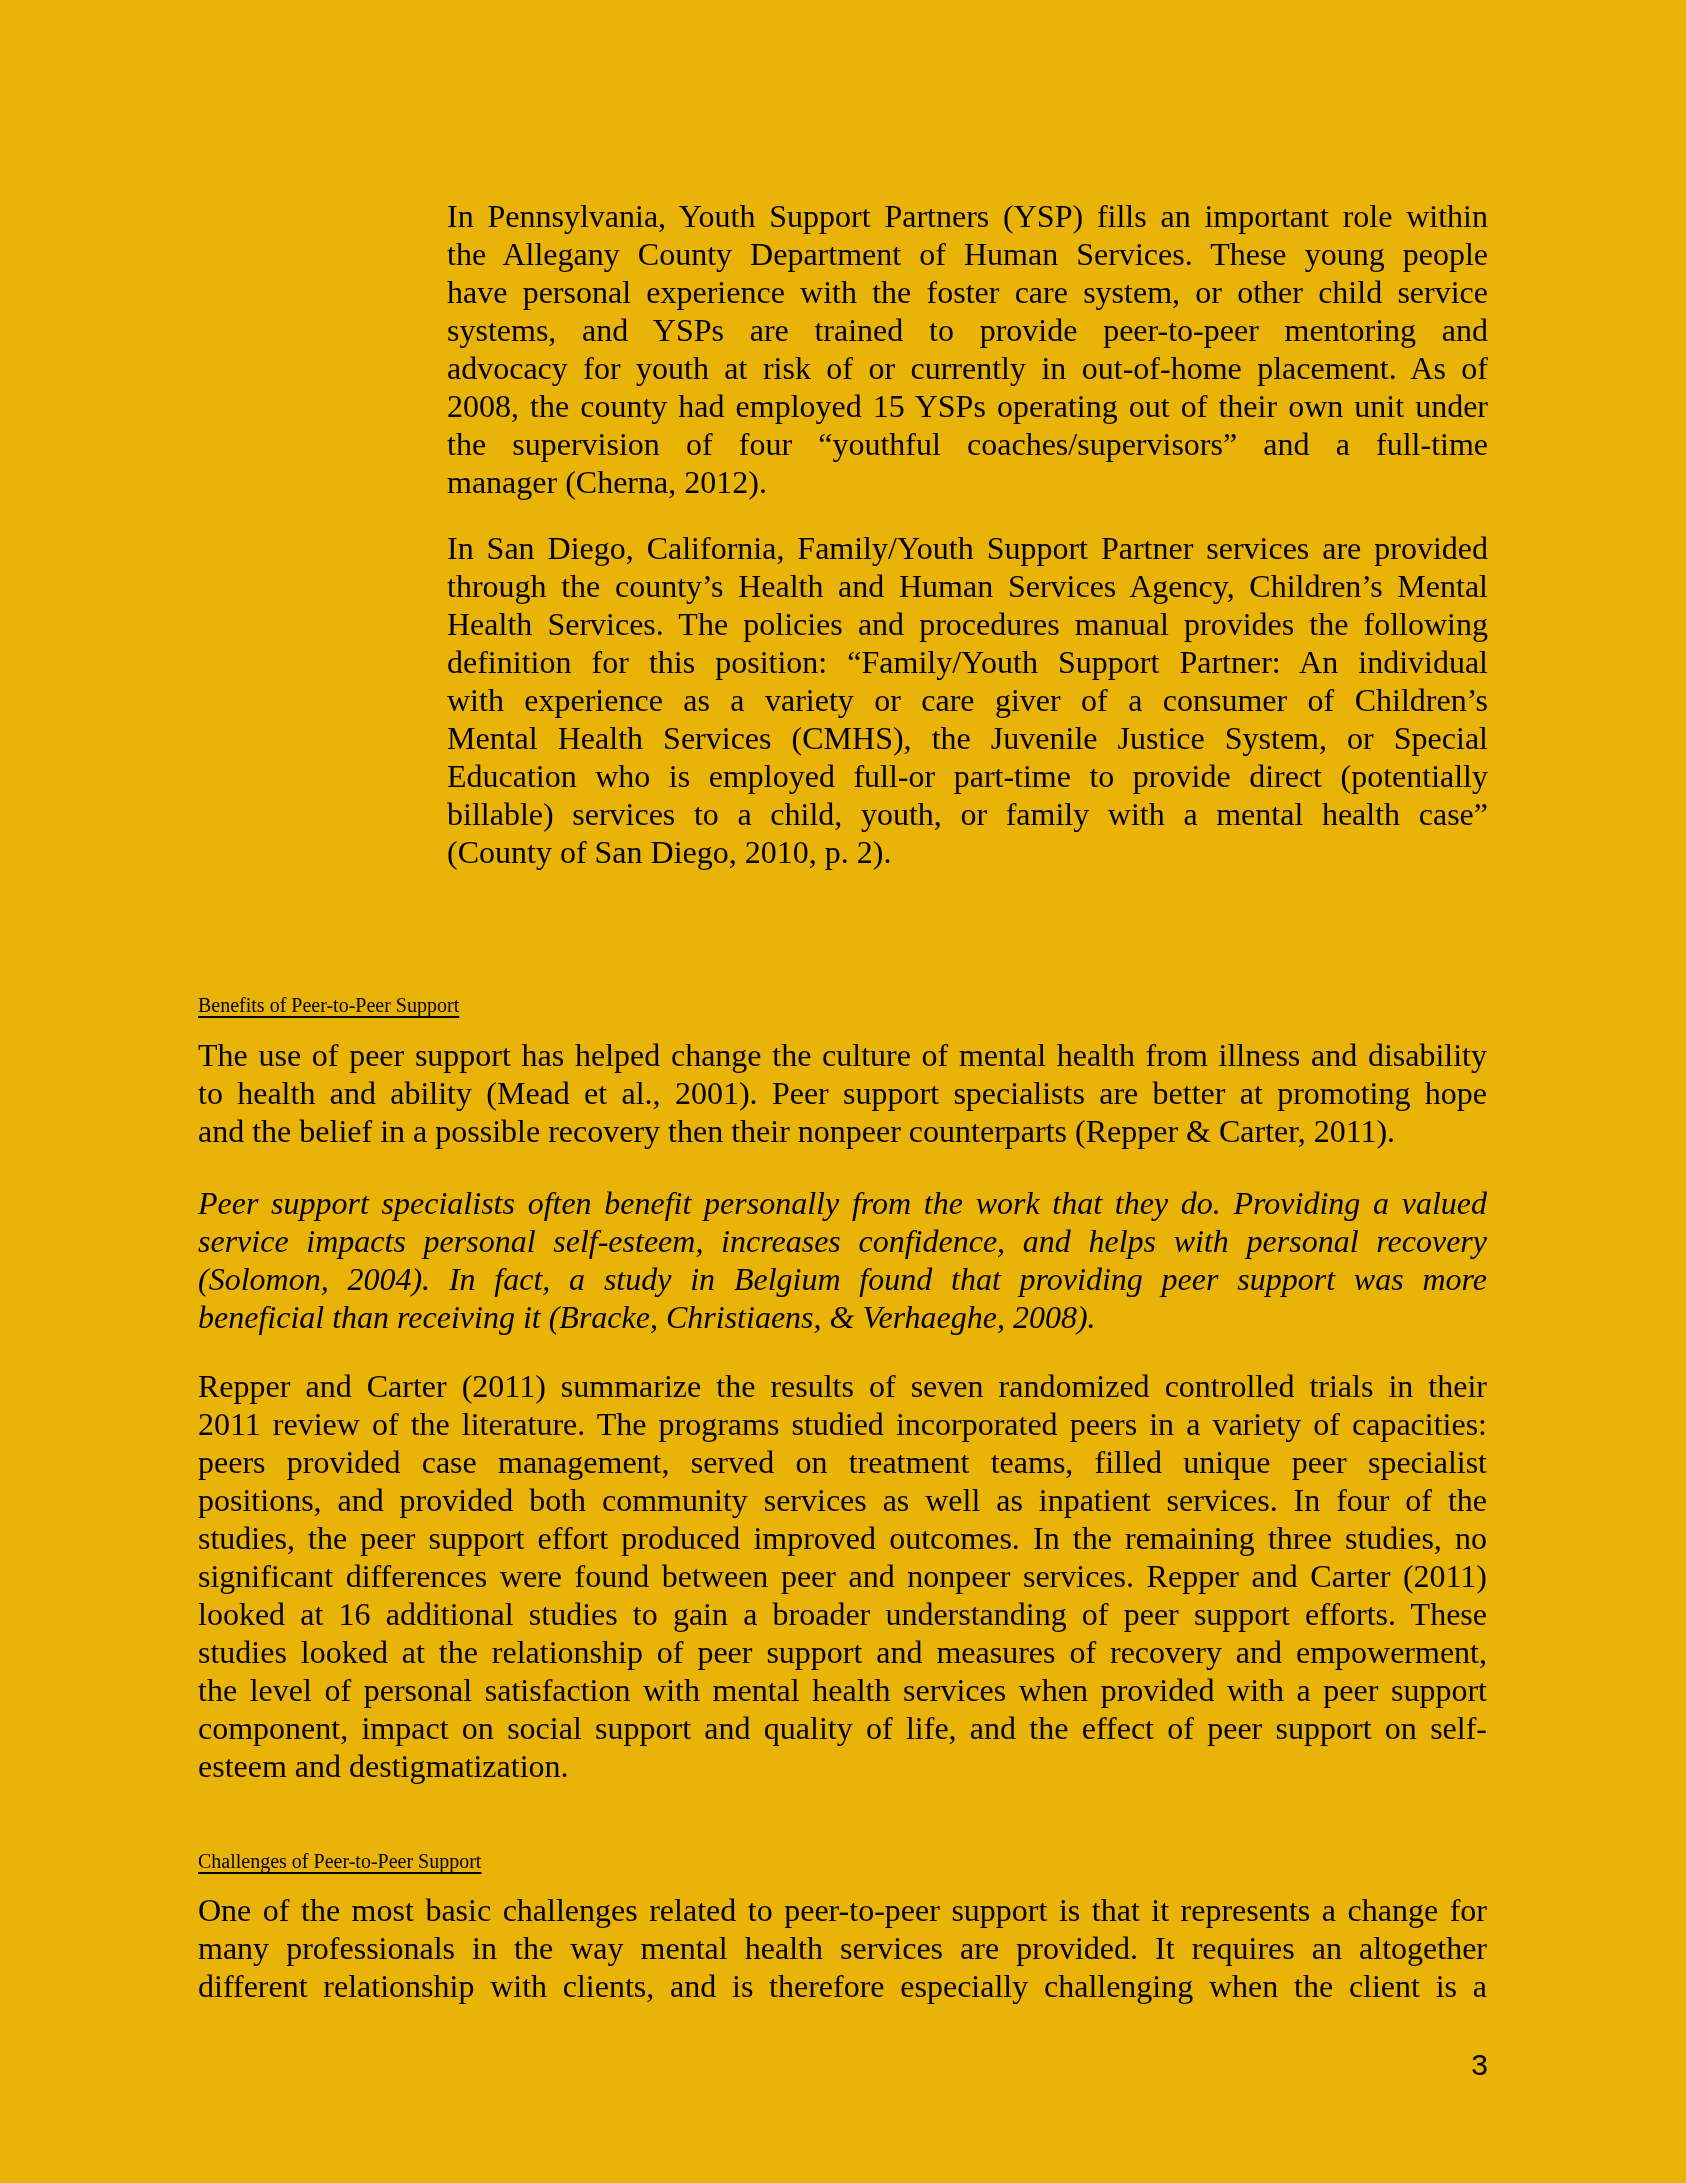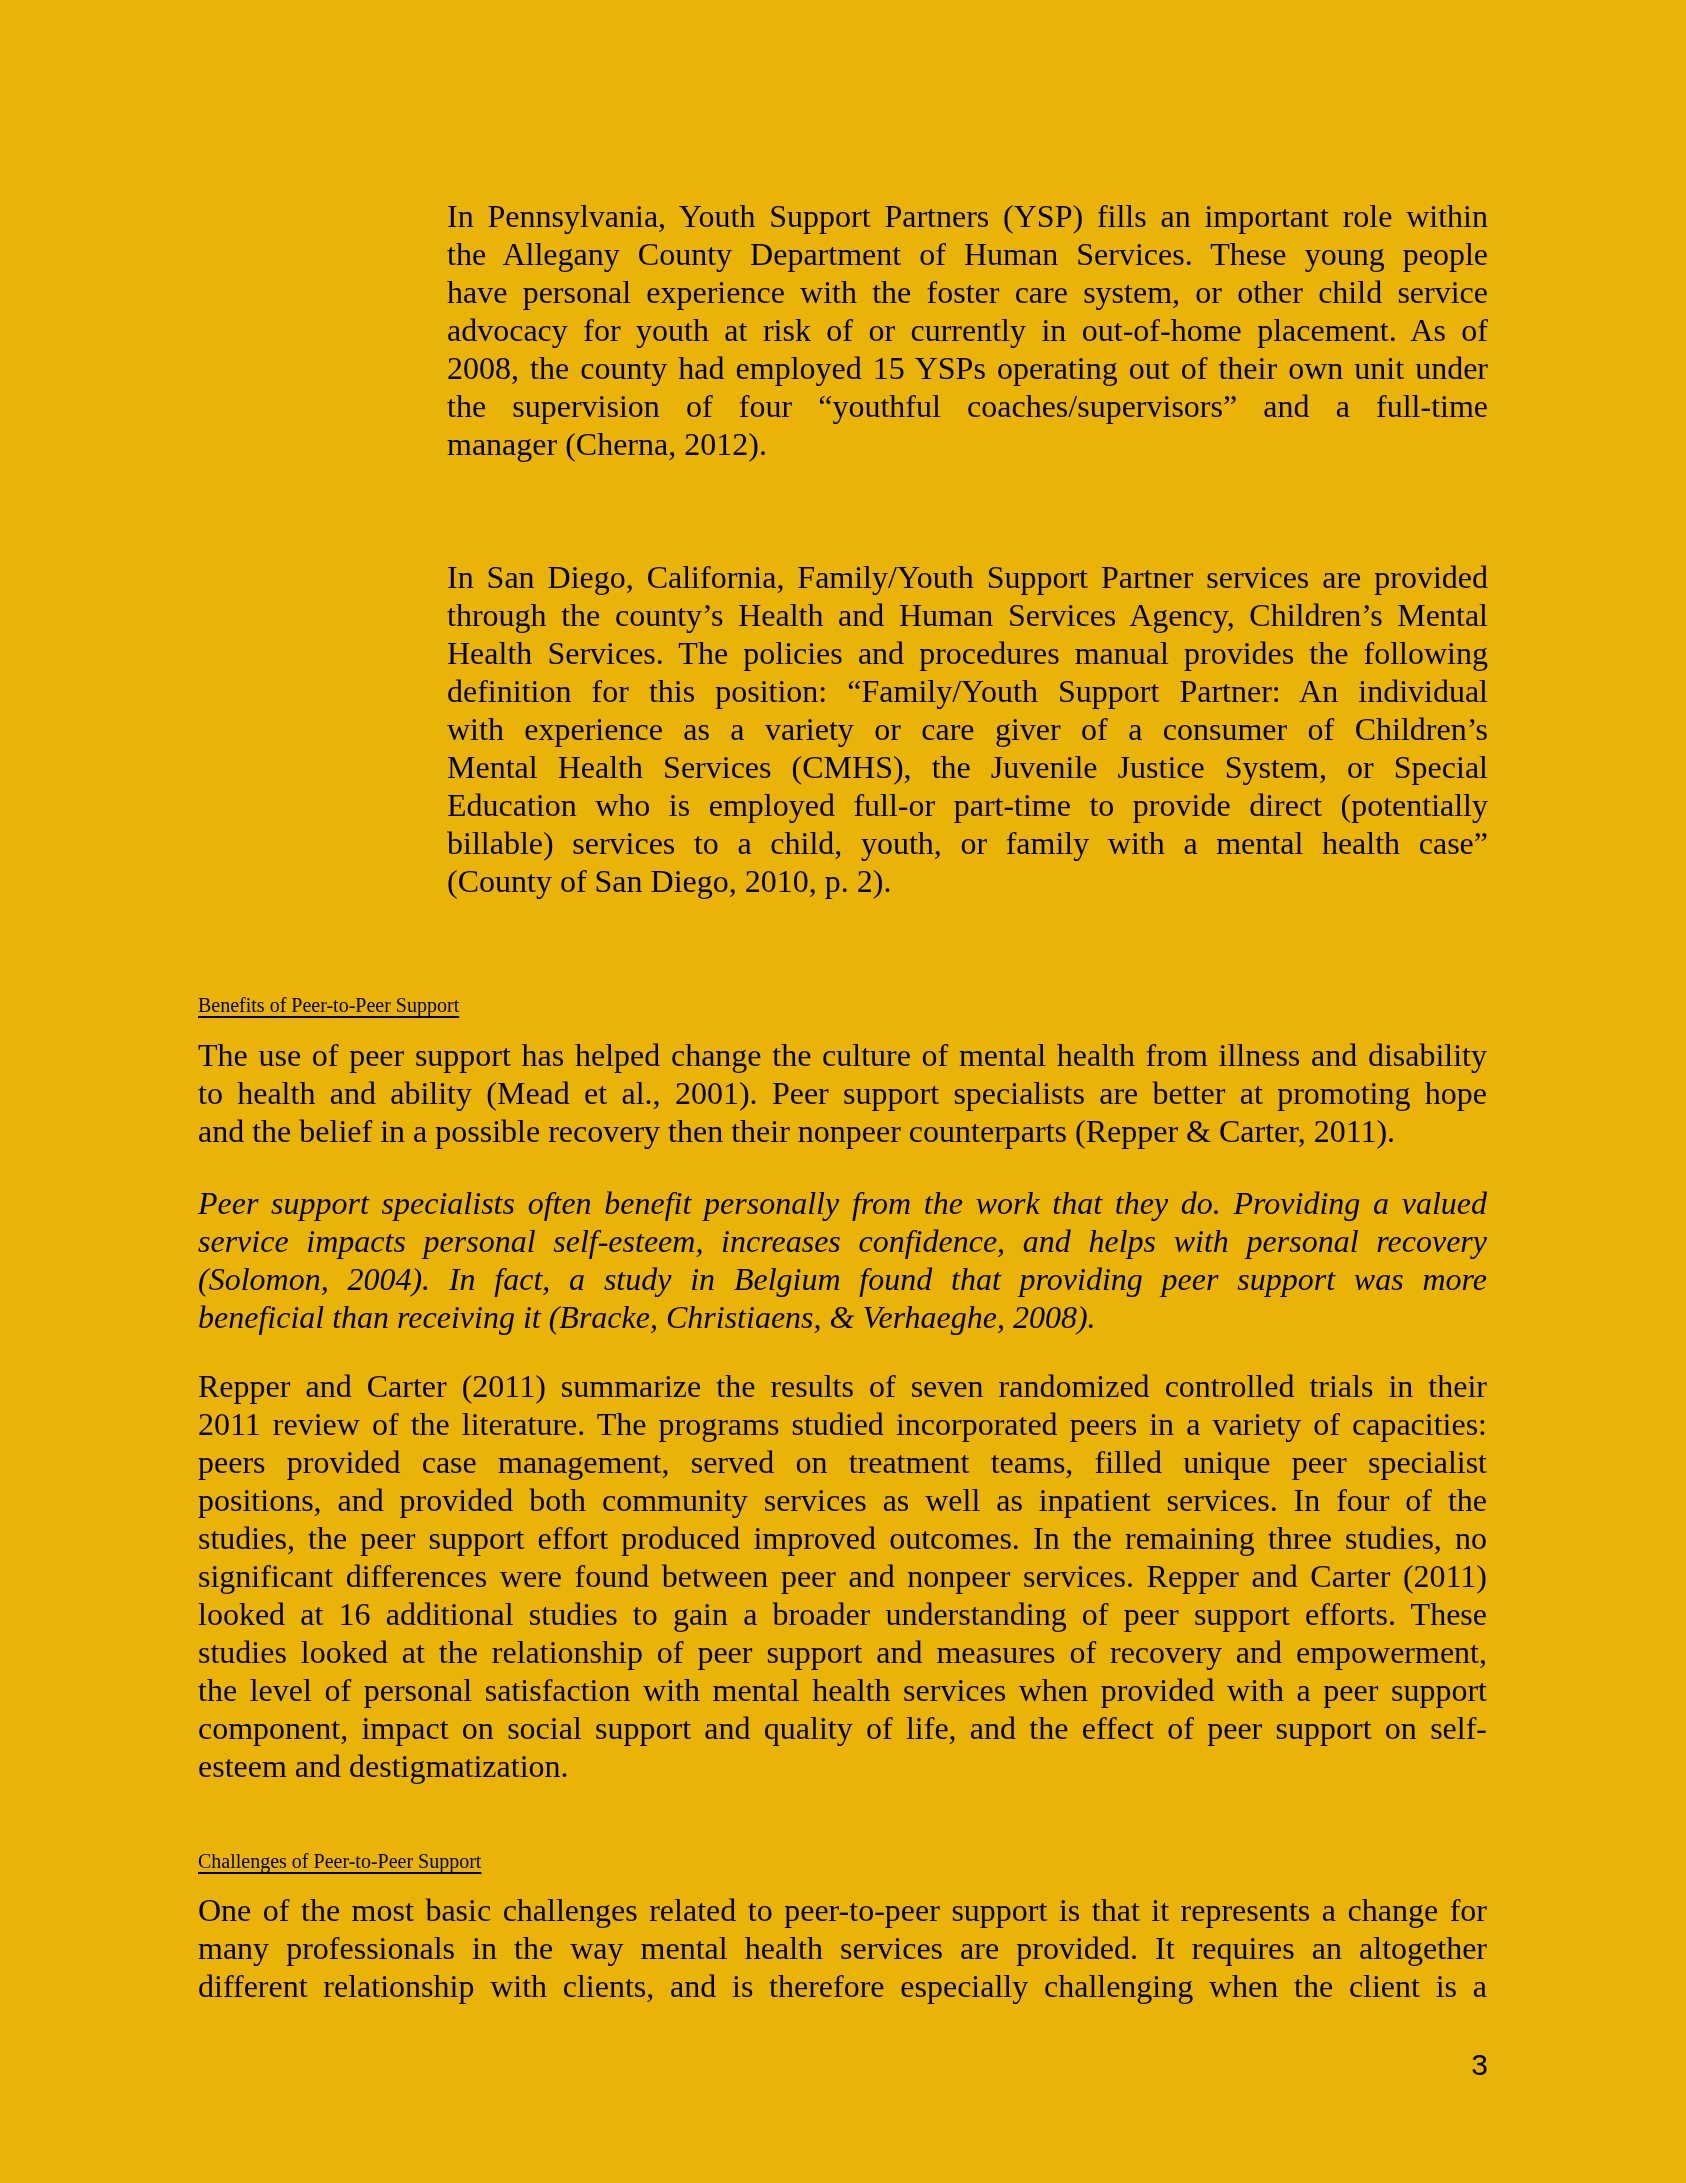--- a/index.html
+++ b/index.html
@@ -49,27 +49,28 @@
 </style>
 </head>
 <body>
 
 <div class="page">
 
   <div class="block indent" style="top:197px;">
     <span class="line">In Pennsylvania, Youth Support Partners (YSP) fills an important role within</span>
     <span class="line">the Allegany County Department of Human Services. These young people</span>
     <span class="line">have personal experience with the foster care system, or other child service</span>
+    <span class="line">systems, and YSPs are trained to provide peer-to-peer mentoring and</span>
     <span class="line">advocacy for youth at risk of or currently in out-of-home placement. As of</span>
     <span class="line">2008, the county had employed 15 YSPs operating out of their own unit under</span>
     <span class="line">the supervision of four “youthful coaches/supervisors” and a full-time</span>
     <span class="line last">manager (Cherna, 2012).</span>
   </div>
 
-  <div class="block indent" style="top:558px;">
+  <div class="block indent" style="top:529px;">
     <span class="line">In San Diego, California, Family/Youth Support Partner services are provided</span>
     <span class="line">through the county’s Health and Human Services Agency, Children’s Mental</span>
     <span class="line">Health Services. The policies and procedures manual provides the following</span>
     <span class="line">definition for this position: “Family/Youth Support Partner: An individual</span>
     <span class="line">with experience as a variety or care giver of a consumer of Children’s</span>
     <span class="line">Mental Health Services (CMHS), the Juvenile Justice System, or Special</span>
     <span class="line">Education who is employed full-or part-time to provide direct (potentially</span>
     <span class="line">billable) services to a child, youth, or family with a mental health case”</span>
     <span class="line last">(County of San Diego, 2010, p. 2).</span>
   </div>

